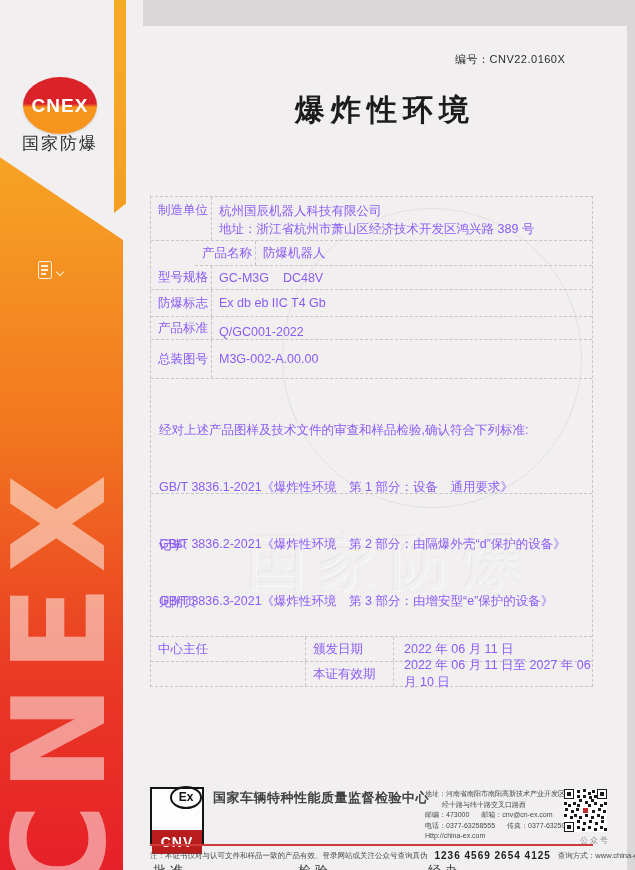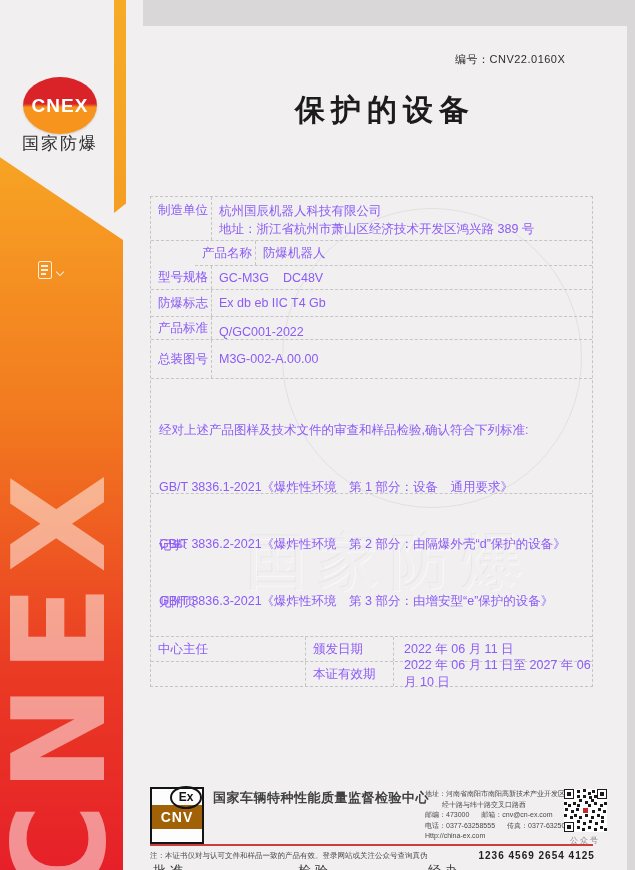--- a/index.html
+++ b/index.html
@@ -74,35 +74,35 @@
     padding-left:7px; display:flex; align-items:center; }
   .frow .c3 { padding-left:10px; }
   .r9 { height:25px; } .r10 { height:24px; border-bottom:none; }
 
   
   .cnv-logo { position:absolute; left:150px; top:787px; width:54px; height:57px;
     border:2px solid #141414; background:#fdfdfd; }
   .cnv-logo-top { height:16px; display:flex; align-items:center; justify-content:flex-end; }
   .ex-oval { width:32px; height:23px; border:2px solid #141414; border-radius:50%;
     display:flex; align-items:center; justify-content:center; font-size:12px; font-weight:bold; color:#141414; }
-  .cnv-logo-bottom { height:24px; background:#a16207; color:#fff; font-weight:bold; font-size:14px;
-    display:flex; align-items:center; justify-content:center; letter-spacing:1px; }
+  .cnv-logo-bottom { height:24px; background:#b91c1c; color:#fff; font-weight:bold; font-size:14px;
+    display:flex; align-items:center; justify-content:center; letter-spacing:1px;margin-top:25px; }
   .org-block { position:absolute; left:213px; top:789px; color:#404040; }
   .org-line1 { font-size:13px; font-weight:bold; letter-spacing:0.5px; }
   .org-line2 { font-size:20px; font-weight:bold; letter-spacing:2.5px; margin-top:3px; }
   .contact-block { position:absolute; left:425px; top:789px; font-size:7px; color:#4a4a4a;
     line-height:10.5px; white-space:nowrap; }
   .contact-block .indent { padding-left:17px; }
   .contact-block .gap { margin-left:10px; }
   .qr-box { position:absolute; left:564px; top:789px; width:43px; height:43px; background:#fff; }
-  .qr-caption { position:absolute; left:560px; top:835px; width:50px; text-align:center;
+  .qr-caption { position:absolute; left:560px; top:835px; width:50px; text-align:right;
     font-size:8px; color:#8c8c8c; letter-spacing:2px; }
   .red-line { position:absolute; left:150px; top:844px; width:443px; height:2px; background:#cf3a3c; }
   .note-row { position:absolute; left:150px; top:850px; width:480px; display:flex; align-items:center;
-    font-size:7.5px; color:#4a4a4a; white-space:nowrap;gap:44px; }
+    font-size:7.5px; color:#4a4a4a; white-space:nowrap; }
   .verify-code { font-size:10px; font-weight:bold; color:#222; margin:0 7px; letter-spacing:1px; }
   .sign-label { position:absolute; top:862px; font-size:13px; color:#3a3a3a; letter-spacing:4px; }
   .sign-1 { left:153px; } .sign-2 { left:298px; } .sign-3 { left:428px; }
 </style>
 </head>
 <body>
 
 <div id="page">
 
   <div class="top-band"></div>
@@ -120,21 +120,21 @@
         <i></i>
         <i></i>
         <i></i>
       </span>
     <span class="float-chev"></span>
   </div>
 
   <div class="cert-number">
     <span>编号：</span><span>CNV22.0160X</span>
   </div>
-  <div class="cert-title">保护的设备</div>
+  <div class="cert-title">爆炸性环境</div>
 
   <div class="seal-arc"></div>
   <div class="watermark">国家防爆</div>
 
   <div class="cert-table">
     <div class="trow r1">
       <div class="tlabel">制造单位</div>
       <div class="tvalue">
         <div>杭州国辰机器人科技有限公司</div>
         <div>地址：浙江省杭州市萧山区经济技术开发区鸿兴路 389 号</div>

